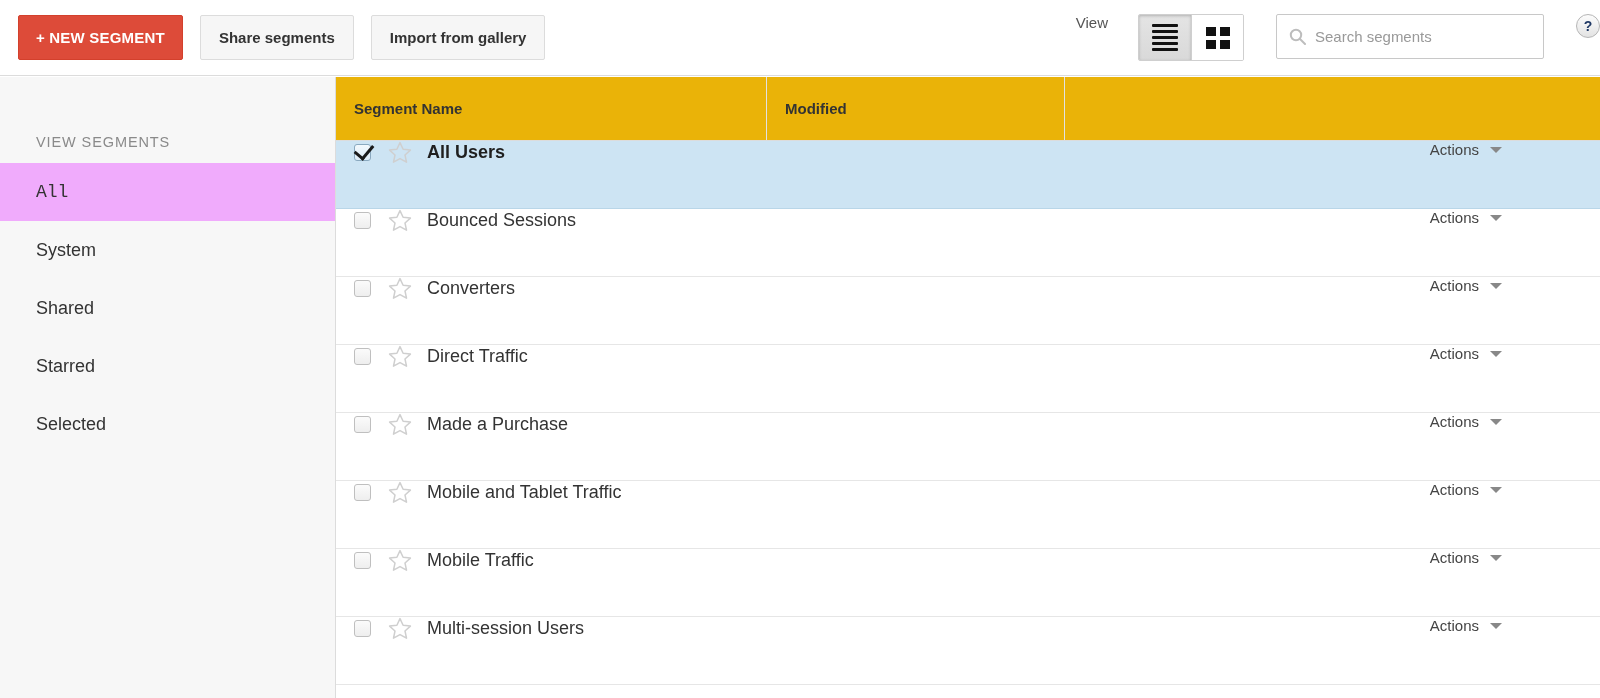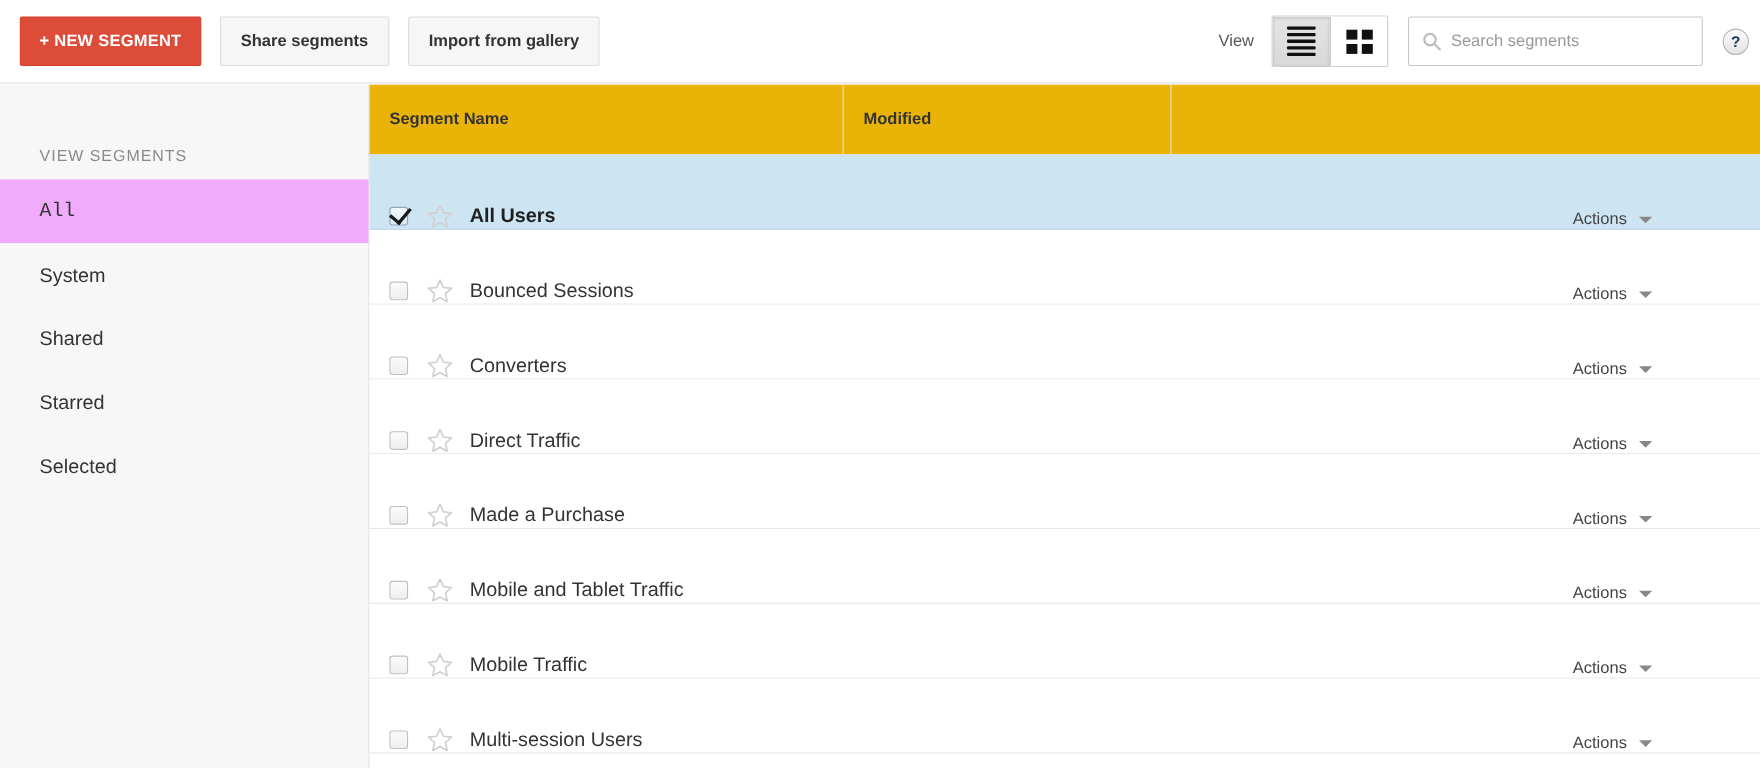--- a/index.html
+++ b/index.html
@@ -14,22 +14,22 @@
   
   .toolbar {
     position: absolute; left: 0; top: 0;
     width: 1600px; height: 76px;
     background: #ffffff;
     border-bottom: 1px solid #dcdcdc;
     display: flex; align-items: center;
   }
   .tb-left { display: flex; align-items: center; gap: 17px; padding-left: 18px; }
   .tb-right {
-    margin-left: auto; display: flex; align-items: center;
-    gap: 0; padding-right: 10px;
+    margin-left: auto; display: flex; align-items: flex-start;
+    gap: 14px; 
   }
 
   .btn-new {
     height: 45px; padding: 18px 17px;
     background: #dd4b39;
     border: 1px solid #d3402c;
     border-radius: 2px;
     color: #ffffff;
     font-size: 15px; font-weight: bold; letter-spacing: .2px;
     display: flex; align-items: center; justify-content: center;
@@ -131,21 +131,21 @@
   .th {
     display: flex; align-items: center;
     font-size: 15px; font-weight: bold; color: #333333;
   }
   .th-name { width: 430px; padding-left: 18px; }
   .th-created { width: 298px; padding-left: 18px; border-left: 1px solid #e2e2e2; }
   .th-modified { width: 298px; padding-left: 18px; border-left: 1px solid #e2e2e2; }
   .th-actions { flex: 1; border-left: 1px solid #e2e2e2; }
 
   .trow {
-    display: flex; align-items: flex-end;
+    display: flex; align-items: flex-start;
     height: 68px;
     border-bottom: 1px solid #e6e6e6;
     background: #ffffff;
   }
   .trow.selected { background: #cde4f3; border-bottom-color: #b9d6e8; }
 
   .cell-name { display: flex; align-items: center; padding-left: 18px; flex: 1; }
 
   .cb {
     width: 17px; height: 17px; flex: none;

